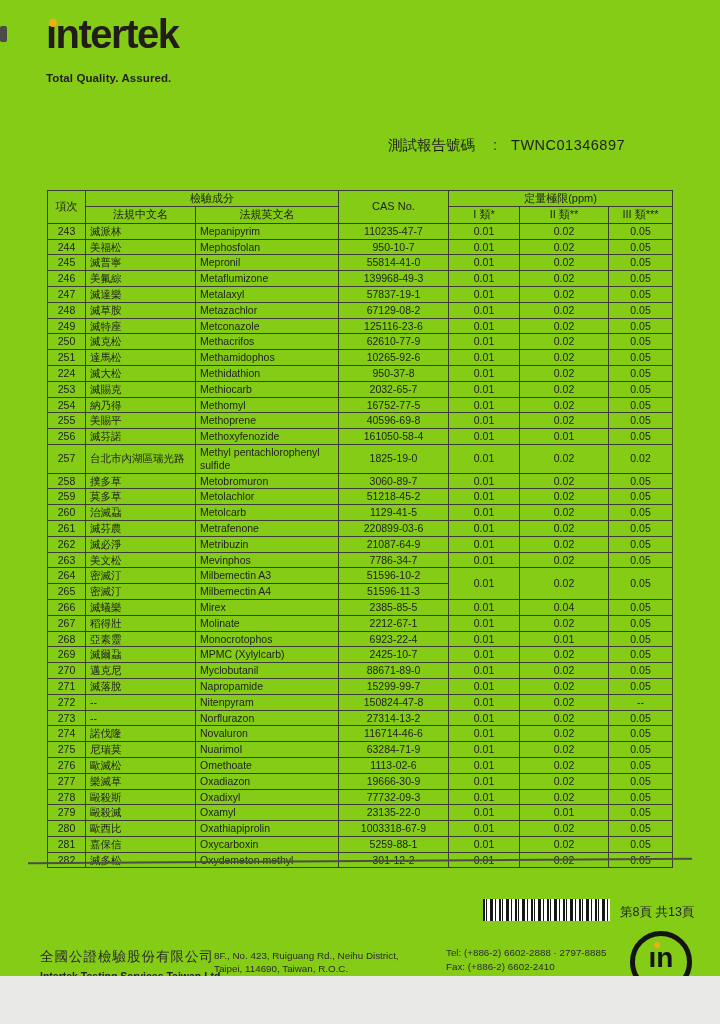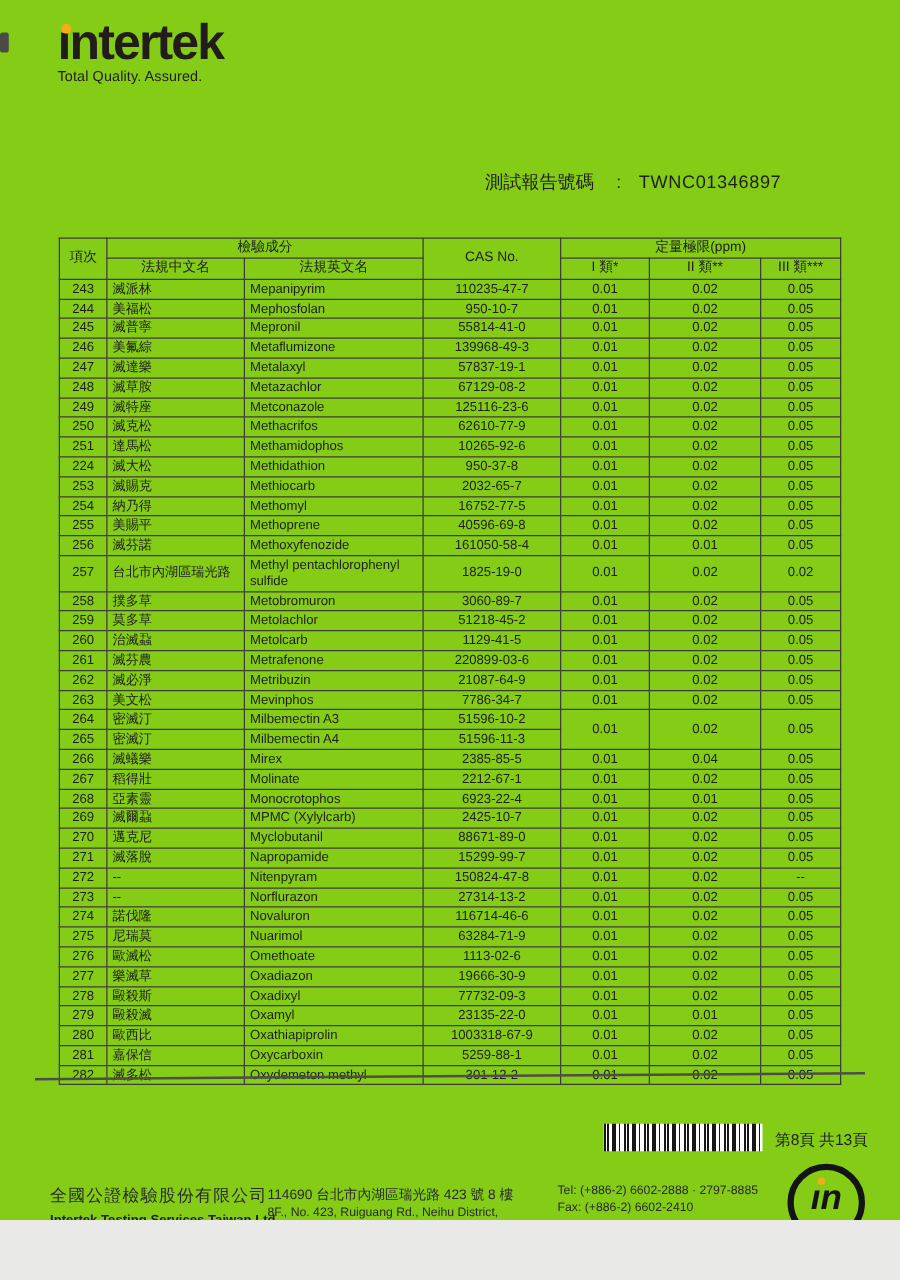--- a/index.html
+++ b/index.html
@@ -7,21 +7,21 @@
   body { font-family:"Liberation Sans", sans-serif; background:#e9e9e7; }
   .sheet { position:relative; width:720px; height:976px; background:#84cc16; overflow:hidden; color:#262626; }
 
   
   .smudge { position:absolute; left:0; top:26px; width:7px; height:16px; background:#4a4a48; border-radius:2px; }
 
   
   .logo-block { position:absolute; left:46px; top:12px; }
   .wordmark { position:relative; font-size:40px; font-weight:800; letter-spacing:-1.5px; color:#221d19; line-height:1.1; }
   .wordmark .idot { position:absolute; left:3px; top:7px; width:8px; height:8px; border-radius:50%; }
-  .tagline { font-size:11.5px; font-weight:400; color:#221d19; margin-top:0px; letter-spacing:0.1px; }
+  .tagline { font-size:11.5px; font-weight:700; color:#221d19; margin-top:16px; letter-spacing:0.1px; }
 
   
   .report-line { position:absolute; left:388px; top:136px; display:flex; align-items:baseline; font-size:14.5px; color:#1f1f1f; }
   .report-line .sep { margin:0 14px 0 18px; }
   .report-line .val { letter-spacing:0.5px;text-align:center; }
 
   
   .tbl-wrap { position:absolute; left:47px; top:190px; width:626px; }
   table { border-collapse:collapse; width:100%; table-layout:fixed; }
   th, td { border:1px solid #3c3c3a; font-size:10.5px; color:#1e1e1e; padding:1px 4px; height:14px; line-height:1.22; vertical-align:middle; overflow:hidden; }
@@ -54,21 +54,21 @@
   .company-en { font-size:10.5px; font-weight:700; color:#222; margin-top:4px; }
   .address { position:absolute; left:214px; top:948px; }
   .addr-cn { font-size:11px; color:#2a2a2a; }
   .addr-en { font-size:9.8px; color:#2a2a2a; margin-top:2px; line-height:1.3; }
   .contact { position:absolute; left:446px; top:946px; font-size:9.8px; color:#2a2a2a; line-height:1.45; }
   .contact .web { color:#1353a8; text-decoration:underline;text-align:center; }
 
   
   .in-badge { position:absolute; left:630px; top:931px; width:62px; height:62px; }
   .in-ring { position:absolute; inset:0; border:5px solid #141414; border-radius:50%; }
-  .in-text { position:absolute; left:0; top:13px; width:100%; text-align:center; font-size:28px; font-weight:800; letter-spacing:0px; color:#141414; line-height:1;font-style:italic; }
+  .in-text { position:absolute; left:0; top:13px; width:100%; text-align:center; font-size:28px; font-weight:800; letter-spacing:0px; color:#141414; line-height:1; }
   .in-dot-top { position:absolute; left:24px; top:11px; width:6px; height:6px; border-radius:50%; }
   .in-dot-ring { position:absolute; right:3px; bottom:5px; width:8px; height:8px; border-radius:50%; }
 </style>
 </head>
 <body>
 
 <div class="sheet">
 
   <div class="smudge"></div>
 
@@ -475,21 +475,20 @@
 
   <div class="barcode"></div>
   <div class="page-info">第8頁 共13頁</div>
 
   <div class="company">
     <div class="company-cn">全國公證檢驗股份有限公司</div>
     <div class="company-en">Intertek Testing Services Taiwan Ltd.</div>
   </div>
 
   <div class="address">
-    <div class="addr-cn">114690 台北市內湖區瑞光路 423 號 8 樓</div>
     <div class="addr-en">
       <div>8F., No. 423, Ruiguang Rd., Neihu District,</div>
       <div>Taipei, 114690, Taiwan, R.O.C.</div>
     </div>
   </div>
 
   <div class="contact">
     <div>Tel: (+886-2) 6602-2888 · 2797-8885</div>
     <div>Fax: (+886-2) 6602-2410</div>
     <div class="web">www.intertek-twn.com</div>

